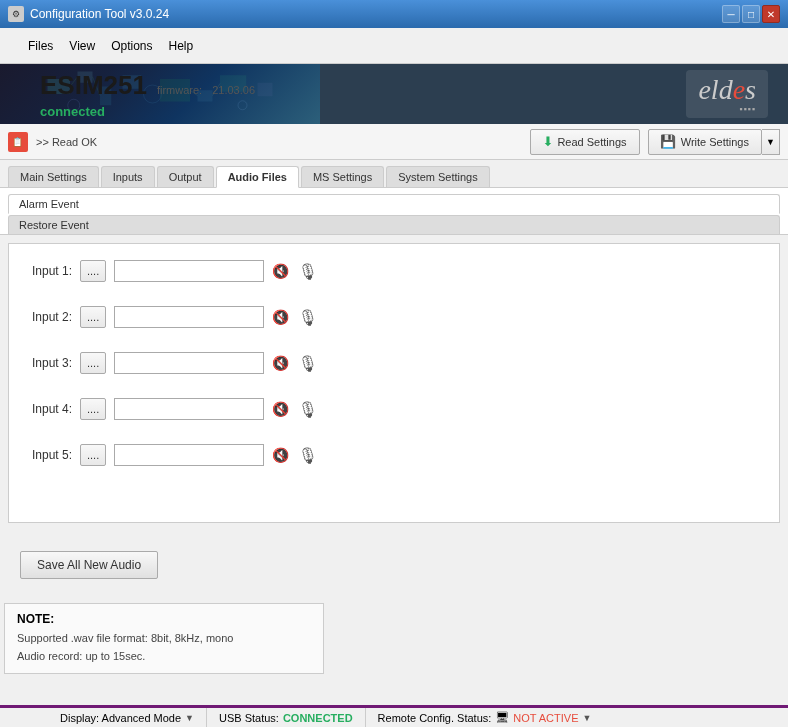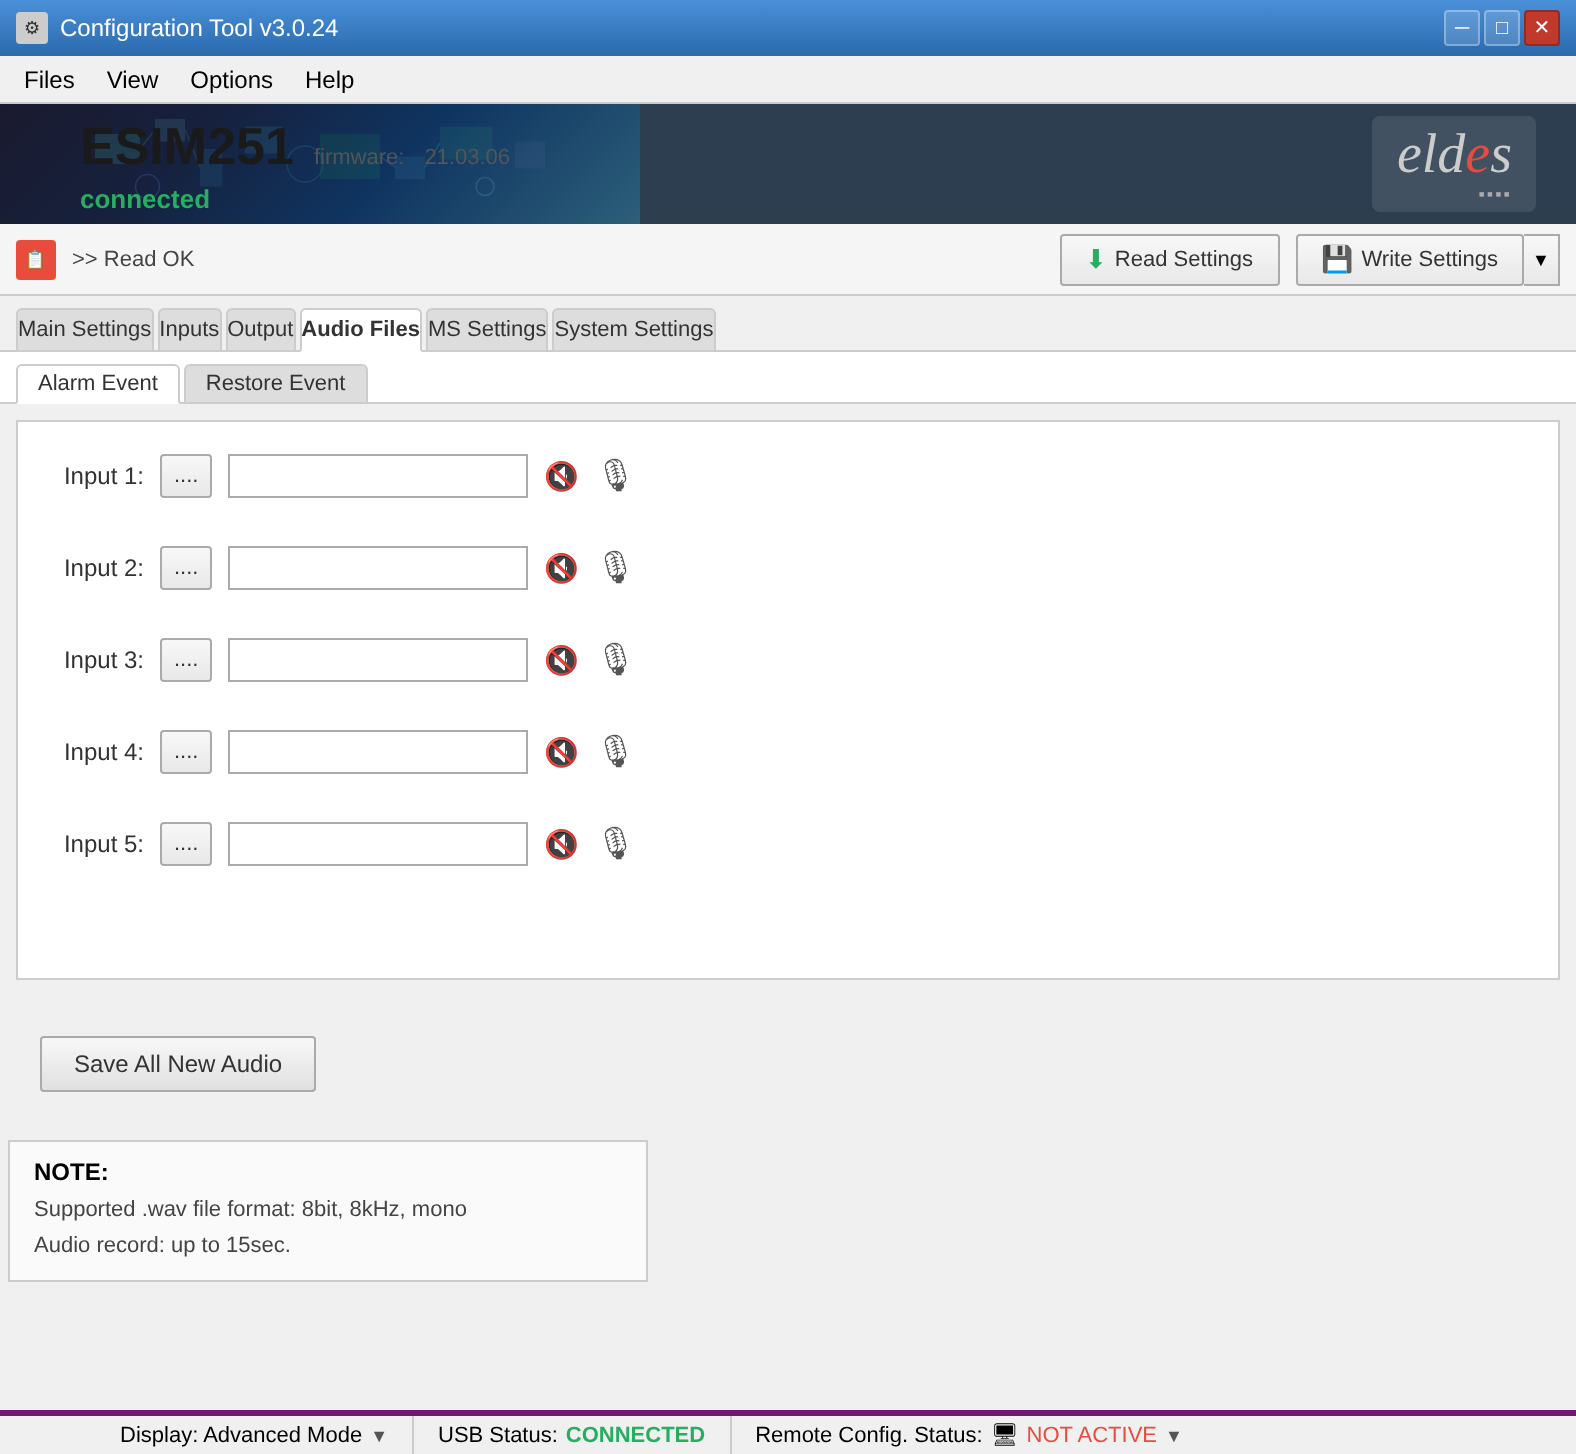--- a/index.html
+++ b/index.html
@@ -20,24 +20,24 @@
     .title-bar-left { display: flex; align-items: center; gap: 6px; }
     .title-bar-icon { width: 16px; height: 16px; background: #ccc; border-radius: 2px; display: flex; align-items: center; justify-content: center; font-size: 9px; color: #333; }
     .title-bar-controls { display: flex; gap: 2px; }
     .title-btn { width: 18px; height: 18px; border: 1px solid rgba(255,255,255,0.3); background: rgba(255,255,255,0.15); color: white; font-size: 10px; display: flex; align-items: center; justify-content: center; cursor: pointer; border-radius: 2px; }
     .title-btn.close { background: #c0392b; border-color: #922b21; }
 
     
     .menu-bar {
       background: #f0f0f0;
       border-bottom: 1px solid #ccc;
-      height: 24px;
-      display: flex;
-      align-items: center;
-      padding: 0 4px;
+      height: 36px;
+      display: flex;
+      align-items: center;
+      padding: 0 20px;
     }
     .menu-item {
       padding: 2px 8px;
       cursor: pointer;
       border-radius: 2px;
       color: #000;
     }
 
     
     .header-banner {
@@ -118,21 +118,21 @@
 
     
     .tabs-container {
       background: #f0f0f0;
       padding: 6px 8px 0;
       display: flex;
       gap: 2px;
       border-bottom: 1px solid #ccc;
     }
     .tab {
-      padding: 4px 0;
+      padding: 4px 11px;
       border: 1px solid #ccc;
       border-bottom: none;
       background: #ddd;
       cursor: pointer;
       border-radius: 3px 3px 0 0;
       font-size: 11px;
       color: #333;
     }
     .tab.active {
       background: white;
@@ -142,20 +142,21 @@
       font-weight: bold;
     }
 
     
     .sub-tabs {
       background: white;
       padding: 6px 8px 0;
       display: flex;
       gap: 2px;
       border-bottom: 1px solid #ccc;
+      flex-direction: column;
     }
     .sub-tab {
       padding: 3px 10px;
       border: 1px solid #ccc;
       border-bottom: none;
       background: #ddd;
       cursor: pointer;
       border-radius: 3px 3px 0 0;
       font-size: 11px;
       color: #333;

